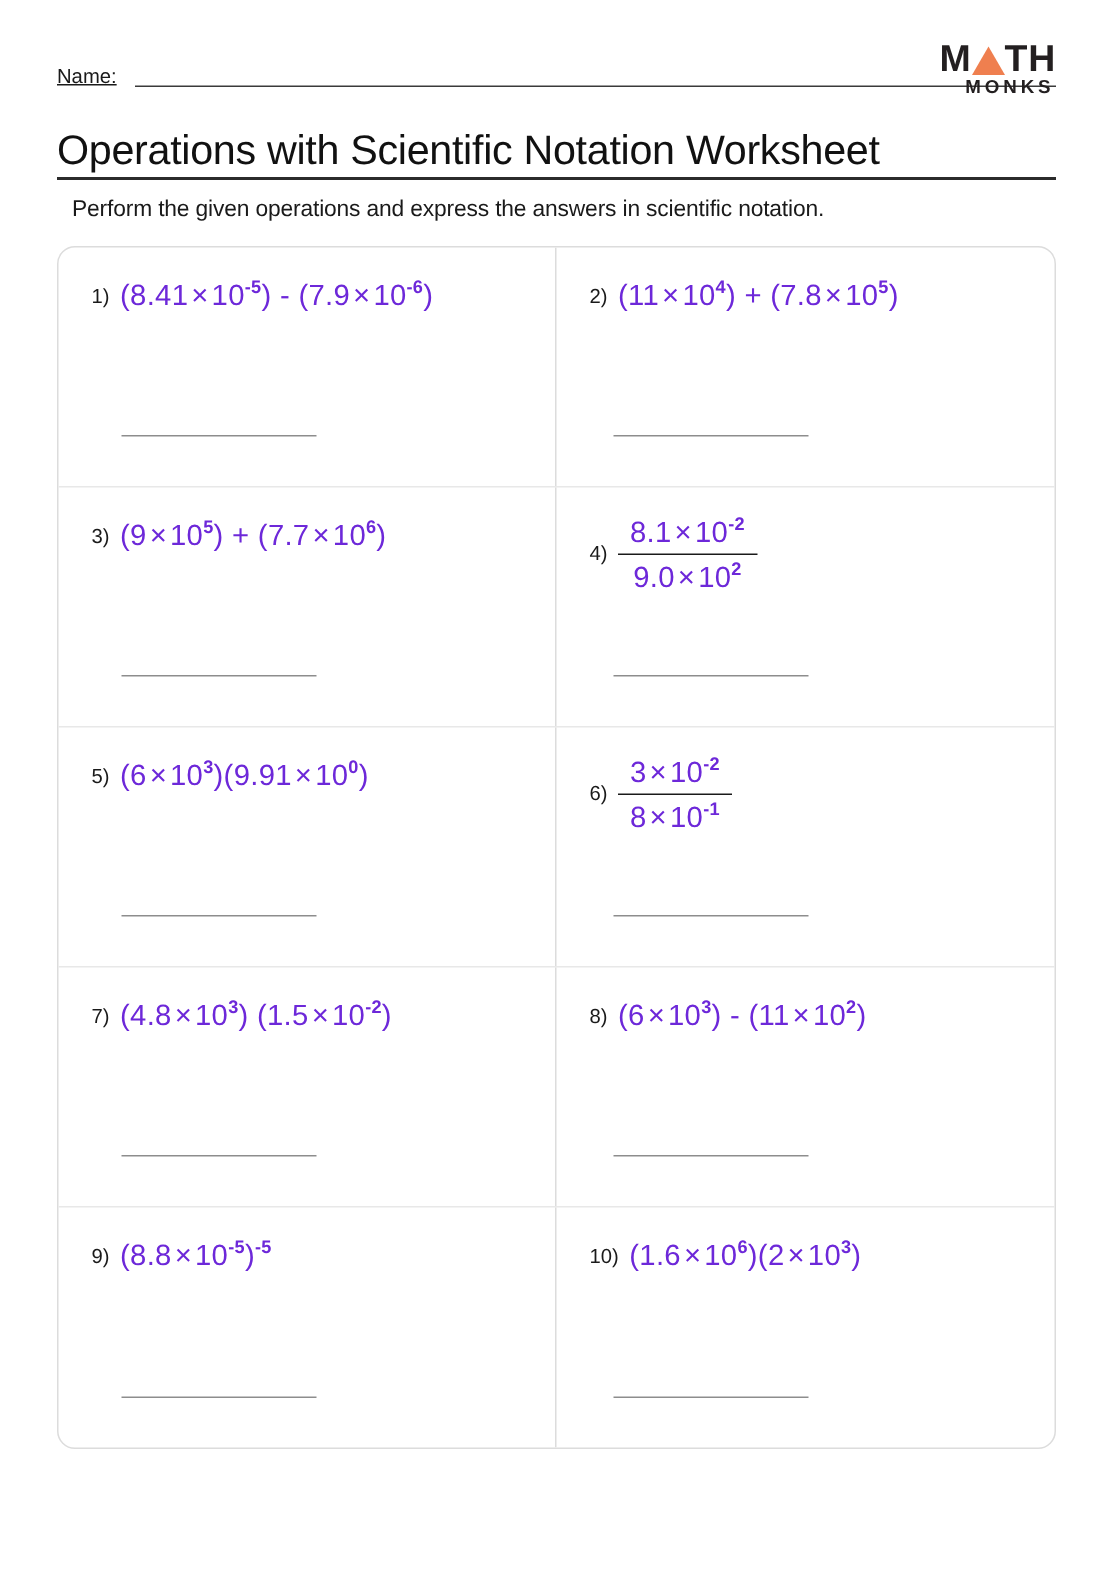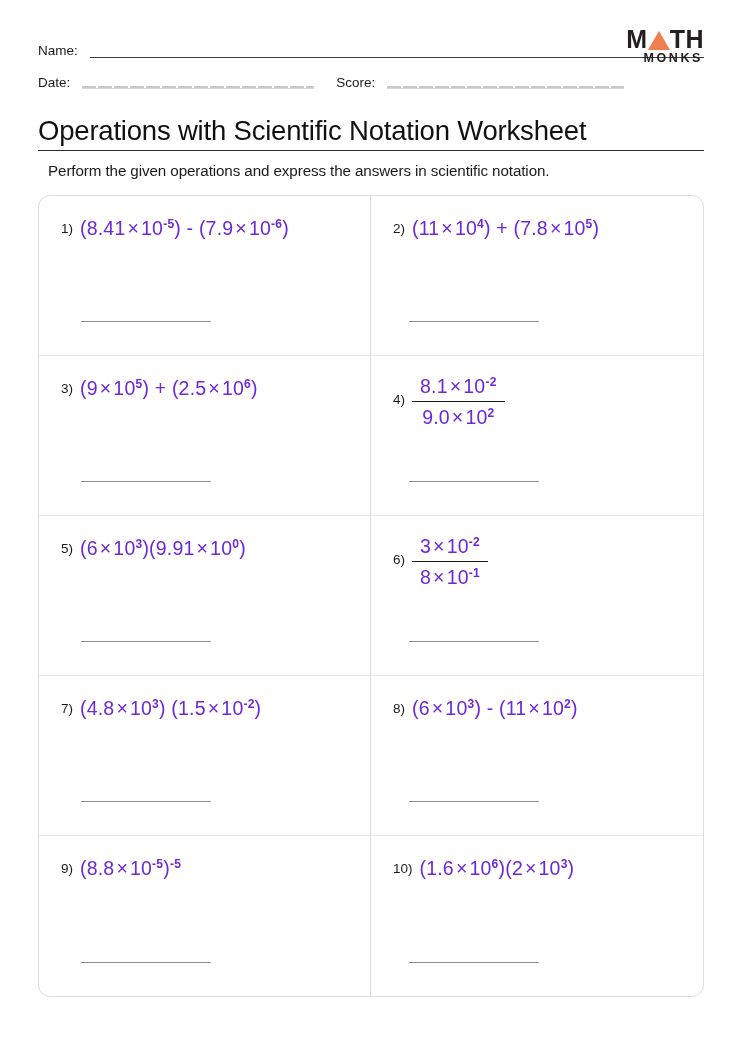--- a/index.html
+++ b/index.html
@@ -61,20 +61,21 @@
     margin-top: 0;
     margin-right: 1px;
   }
 
   
   .field-row {
     display: flex;
     align-items: flex-end;
     font-size: 13.5px;
     color: #1a1a1a;
+    text-decoration: underline;
   }
   .field-row.name-row { margin-top: 4px; }
   .field-row.date-row { margin-top: 16px; }
 
   .field-label {
     font-size: 13.5px;
     font-weight: normal;
     white-space: nowrap;
     line-height: 1;
     padding-bottom: 2px;
@@ -221,26 +222,20 @@
         <span>TH</span>
     </div>
     <div class="logo-monks">MONKS</div>
   </div>
 
   <div class="field-row name-row">
     <span class="field-label">Name:</span>
     <span class="rule-solid"></span>
   </div>
 
-  <div class="field-row date-row">
-    <span class="field-label">Date:</span>
-    <span class="rule-dashed date-rule"></span>
-    <span class="field-label score-label">Score:</span>
-    <span class="rule-dashed score-rule"></span>
-  </div>
 
   <div class="title-block">
     <div class="title">Operations with Scientific Notation Worksheet</div>
     <div class="title-rule"></div>
   </div>
   <div class="subtitle">Perform the given operations and express the answers in scientific notation.</div>
 
   <div class="grid" id="problems-grid">
       <div class="grid-row">
         <div class="cell left">
@@ -255,21 +250,21 @@
             <span class="prob-num">2)</span>
             <span class="prob-body"><span>(11</span><span class="times">×</span><span>10</span><sup>4</sup><span>) + (7.8</span><span class="times">×</span><span>10</span><sup>5</sup><span>)</span></span>
           </div>
           <div class="answer-line"></div>
         </div>
       </div>
       <div class="grid-row">
         <div class="cell left">
           <div class="prob">
             <span class="prob-num">3)</span>
-            <span class="prob-body"><span>(9</span><span class="times">×</span><span>10</span><sup>5</sup><span>) + (2.5</span><span class="times">×</span><span>10</span><sup>6</sup><span>)</span></span>
+            <span class="prob-body"><span>(9</span><span class="times">×</span><span>10</span><sup>5</sup><span>) + (7.7</span><span class="times">×</span><span>10</span><sup>6</sup><span>)</span></span>
           </div>
           <div class="answer-line"></div>
         </div>
         <div class="cell right">
           <div class="prob frac-prob">
             <span class="prob-num">4)</span>
             <span class="prob-body"><span class="frac"><span class="num"><span>8.1</span><span class="times">×</span><span>10</span><sup>-2</sup></span><span class="den"><span>9.0</span><span class="times">×</span><span>10</span><sup>2</sup></span></span></span>
           </div>
           <div class="answer-line"></div>
         </div>

